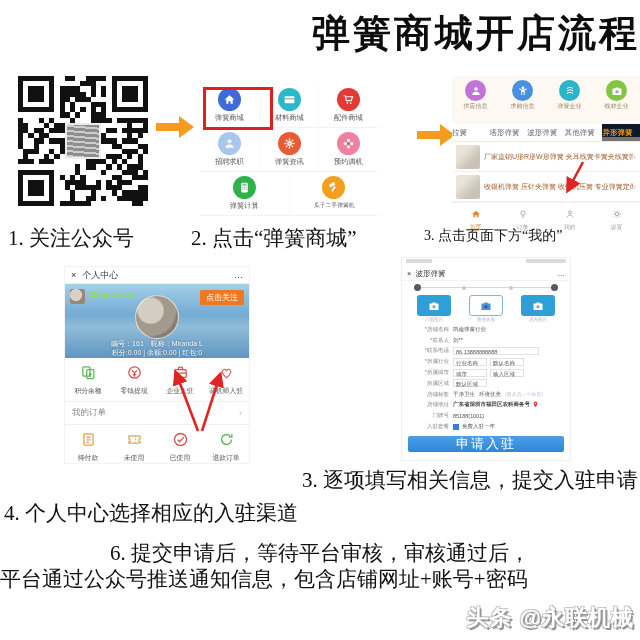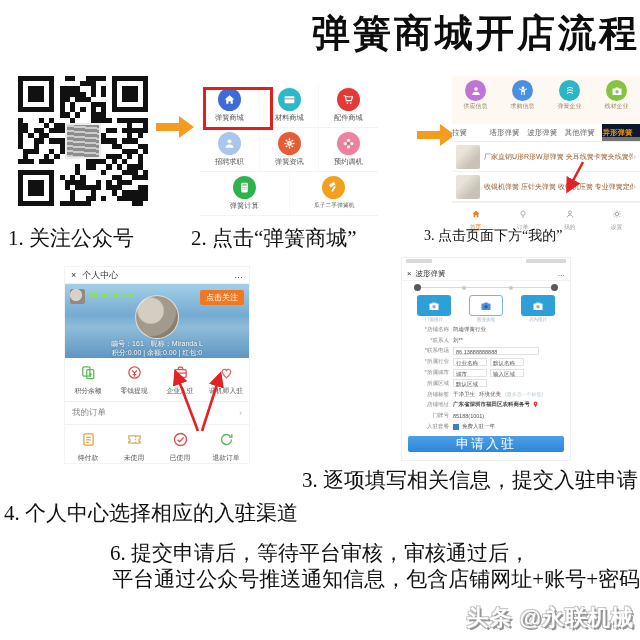--- a/index.html
+++ b/index.html
@@ -12,21 +12,21 @@
 
   
   #title{top:8px;left:0;width:640px;text-align:right;font-size:38px;font-weight:bold;color:#0d0d0d;letter-spacing:3px}
   .cap{color:#111;white-space:nowrap;font-size:21px}
   #cap1{left:8px;top:224px}
   #cap2{left:191px;top:224px}
   #cap3{left:424px;top:227px;font-size:14px}
   #cap5{right:2px;top:466px}
   #cap4{left:4px;top:499px}
   #cap6a{left:0;top:539px;width:640px;text-align:center}
-  #cap6b{left:0;top:565px;width:640px;text-align:right}
+  #cap6b{left:0;top:565px;width:640px;text-align:left}
 
   
   #wm{right:6px;top:603px;font-size:22px;font-weight:bold;letter-spacing:1px;color:#fff;
       text-shadow:2px 2px 0 #969696,-1px -1px 0 #c9c9c9,1px -1px 0 #bdbdbd,-1px 1px 0 #bdbdbd}
 
   
   .oarrow{width:38px;height:22px}
   .oarrow .stem{position:absolute;left:0;top:7px;width:23px;height:8px;background:#f59b1e}
   .oarrow .head{position:absolute;left:23px;top:0;width:0;height:0;
      border-top:11px solid transparent;border-bottom:11px solid transparent;border-left:15px solid #f59b1e}

